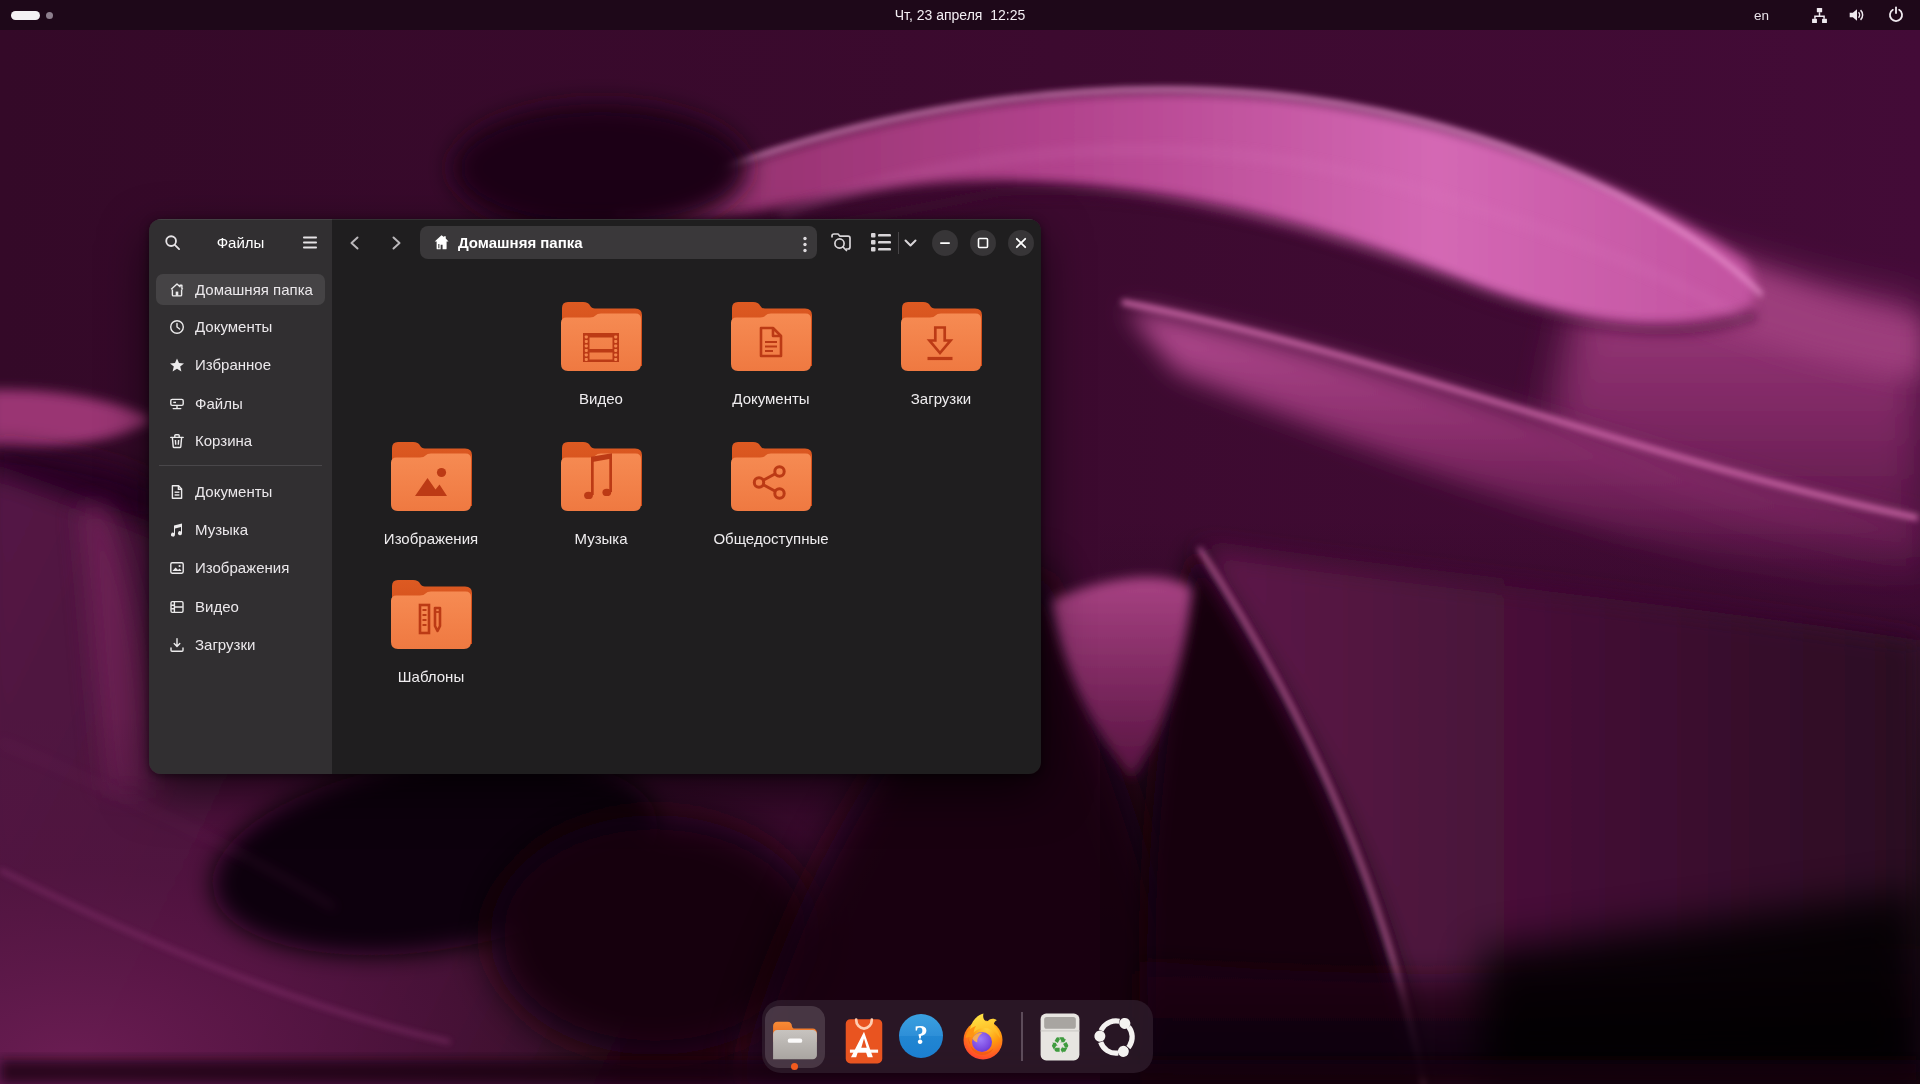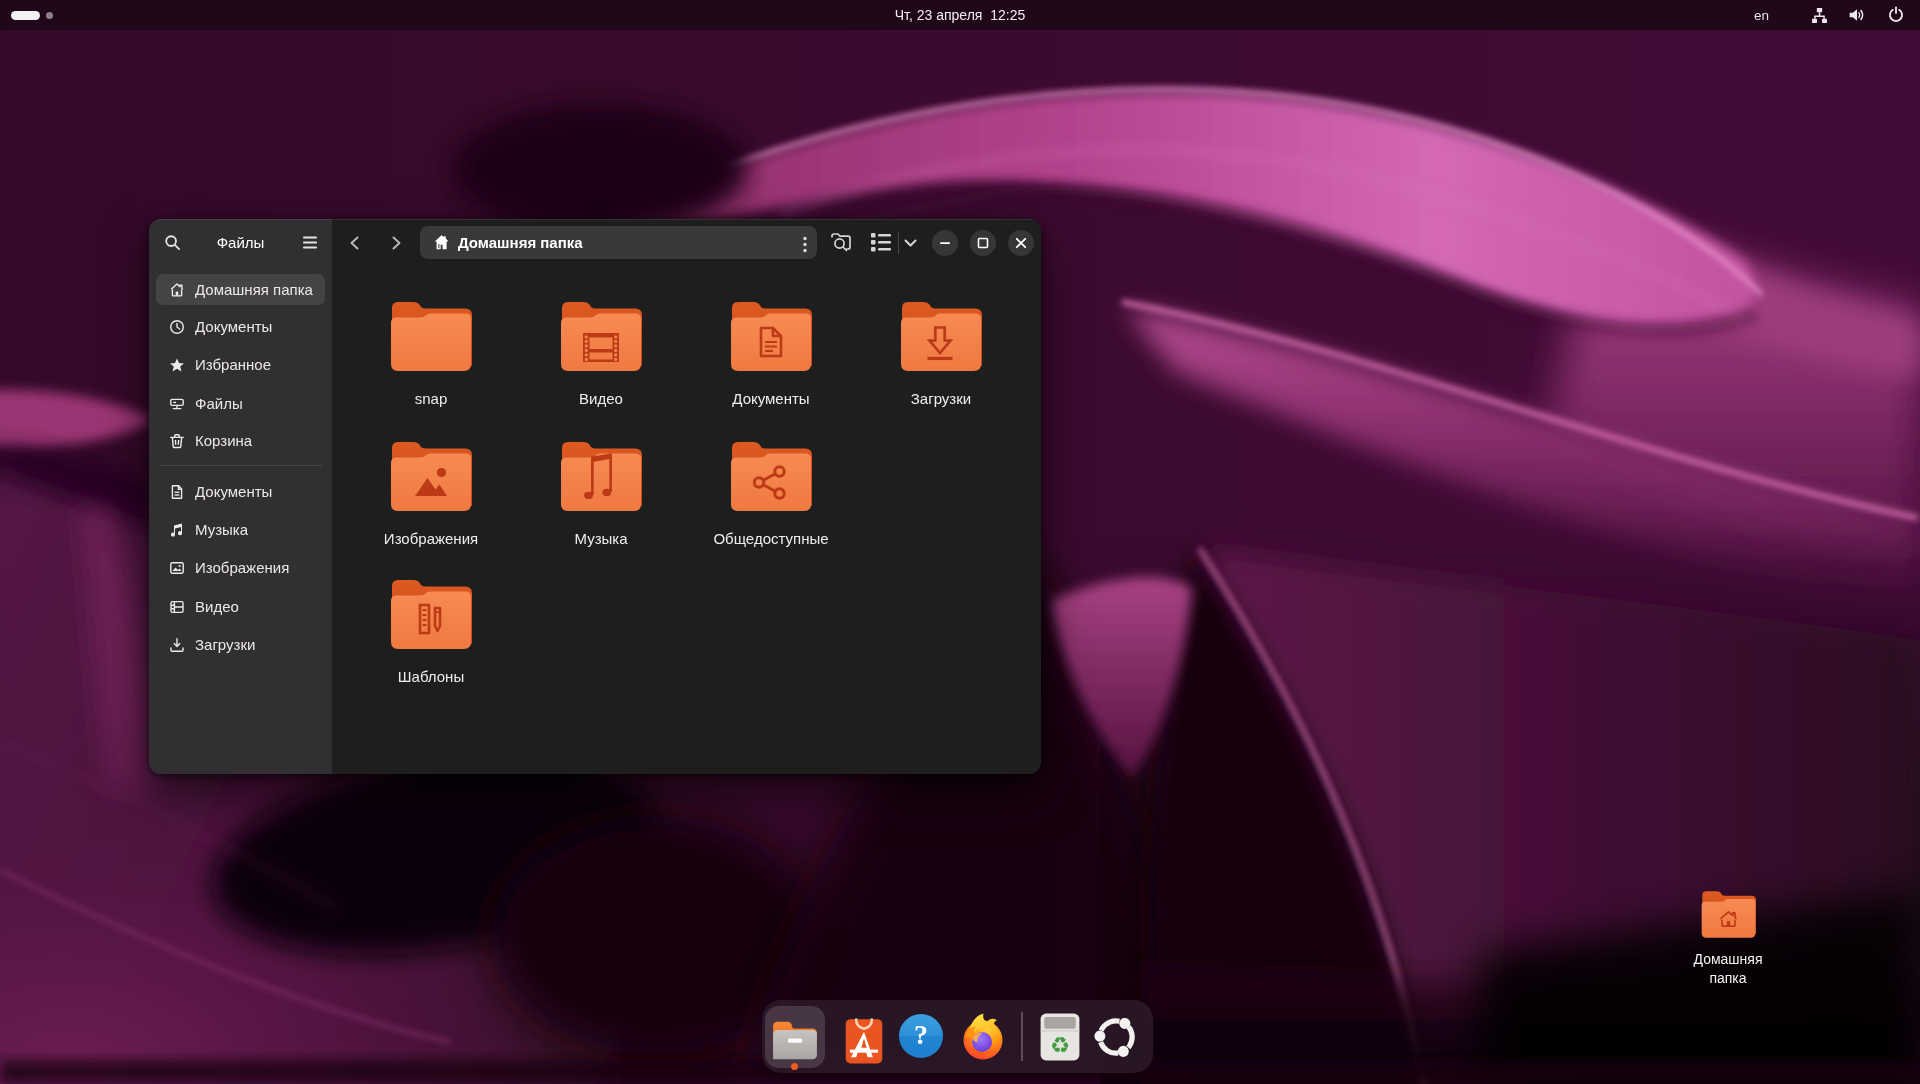--- a/index.html
+++ b/index.html
@@ -233,26 +233,20 @@
             <rect x="8" y="12.2" width="10" height="1.8" rx="0.9" fill="#ffffff"></rect>
           </svg></div>
       <div class="hbtn" style="left:638px"><svg width="26" height="26" viewBox="0 0 26 26" fill="none" stroke="#ffffff" stroke-width="1.6">
             <rect x="8.5" y="8.5" width="9" height="9" rx="1"></rect>
           </svg></div>
       <div class="hbtn" style="left:676px"><svg width="26" height="26" viewBox="0 0 26 26" stroke="#ffffff" stroke-width="1.8" stroke-linecap="round">
             <line x1="8.8" y1="8.8" x2="17.2" y2="17.2"></line>
             <line x1="17.2" y1="8.8" x2="8.8" y2="17.2"></line>
           </svg></div>
 
-      <div class="cell" style="left:14px;top:81px">
-        <svg class="folder" width="84" height="73" viewBox="0 0 84 73">
-            <use href="#folderbase"></use>
-          </svg>
-        <div class="lbl">snap</div>
-      </div>
       <div class="cell" style="left:184px;top:81px">
         <svg class="folder" width="84" height="73" viewBox="0 0 84 73">
             <use href="#folderbase"></use>
           <g fill="#bc3a15">
               <path d="M24,33 h36 v29 h-36 Z M30.5,37.5 h23 v11.5 h-23 Z M30.5,52.5 h23 v7 h-23 Z" fill-rule="evenodd"></path>
             </g>
           <g fill="#f4854c">
             <rect x="25.8" y="35.4" width="3" height="3" rx="0.8"></rect>
               <rect x="25.8" y="39.9" width="3" height="3" rx="0.8"></rect>
               <rect x="25.8" y="44.4" width="3" height="3" rx="0.8"></rect>
@@ -432,30 +426,20 @@
         <svg class="ic" viewBox="0 0 16 16" fill="none" stroke="#ecebec" stroke-width="1.4" stroke-linecap="round">
             <path d="M8,1.6 V9.4 M8,9.4 L5.2,6.6 M8,9.4 L10.8,6.6"></path>
             <path d="M2,11 v2.2 a1,1 0 0 0 1,1 h10 a1,1 0 0 0 1,-1 V11"></path>
           </svg>
         <span>Загрузки</span>
       </div>
     </div>
     <div style="position:absolute;left:0;top:0;width:892px;height:1px;background:rgba(255,255,255,0.09)"></div>
   </div>
 
-  <div id="homeicon">
-    <svg width="57" height="49" viewBox="0 0 84 73" style="display:block;margin:0 auto">
-        <use href="#folderbase"></use>
-      <g fill="none" stroke="#c23a14" stroke-width="3.2" stroke-linejoin="round" transform="translate(8.4,8.6) scale(0.8)">
-          <path d="M27,43 L42,30 L50,37 V32 h4 V40.5 L57,43 M30,44.5 V55 a1.5,1.5 0 0 0 1.5,1.5 h21 a1.5,1.5 0 0 0 1.5,-1.5 V44.5"></path>
-          <path d="M39,56 V47 h6 v9" fill="#c23a14" stroke="none"></path>
-        </g>
-    </svg>
-    <div style="margin-top:11px">Домашняя<br>папка</div>
-  </div>
 
   <div id="dock">
     <div id="drun"></div>
     <div id="dsep"></div>
     <div id="ddot"></div>
 
     <svg class="dicon" style="left:9px;top:16px" width="46" height="44" viewBox="0 0 46 44">
       <defs>
         <linearGradient id="nflap" x1="0" y1="0" x2="0" y2="1">
             <stop offset="0" stop-color="#f78b35"></stop>

